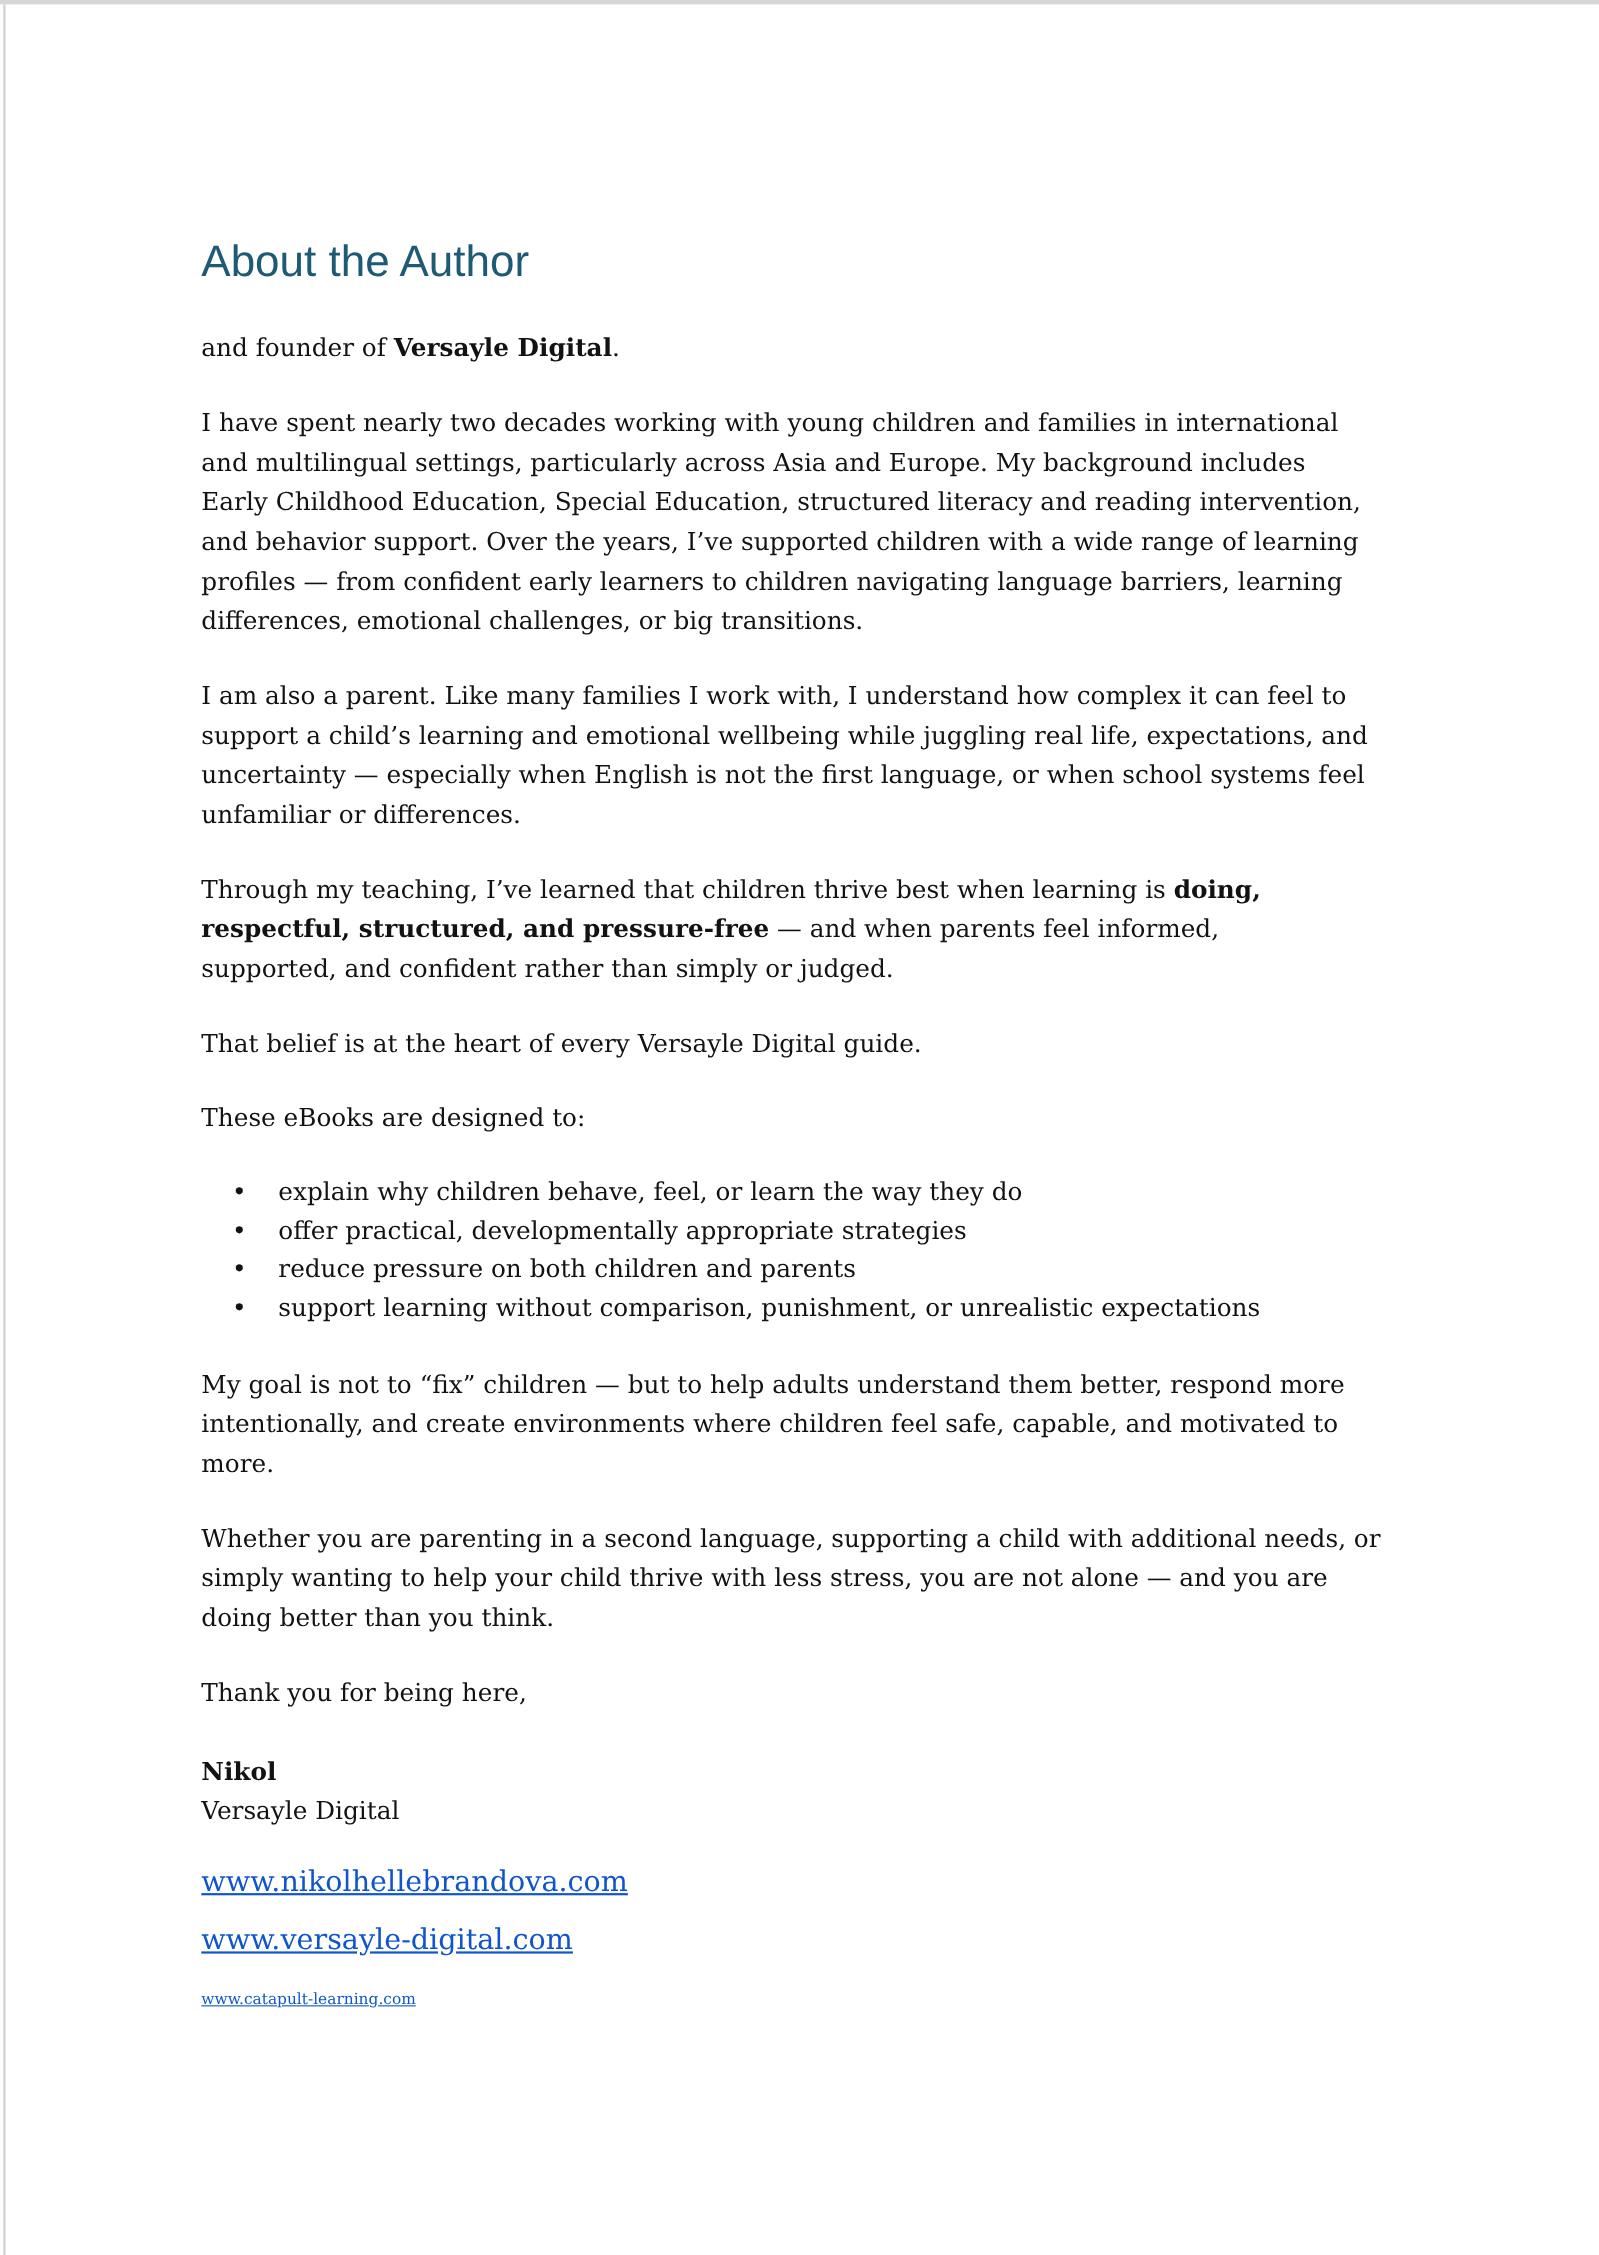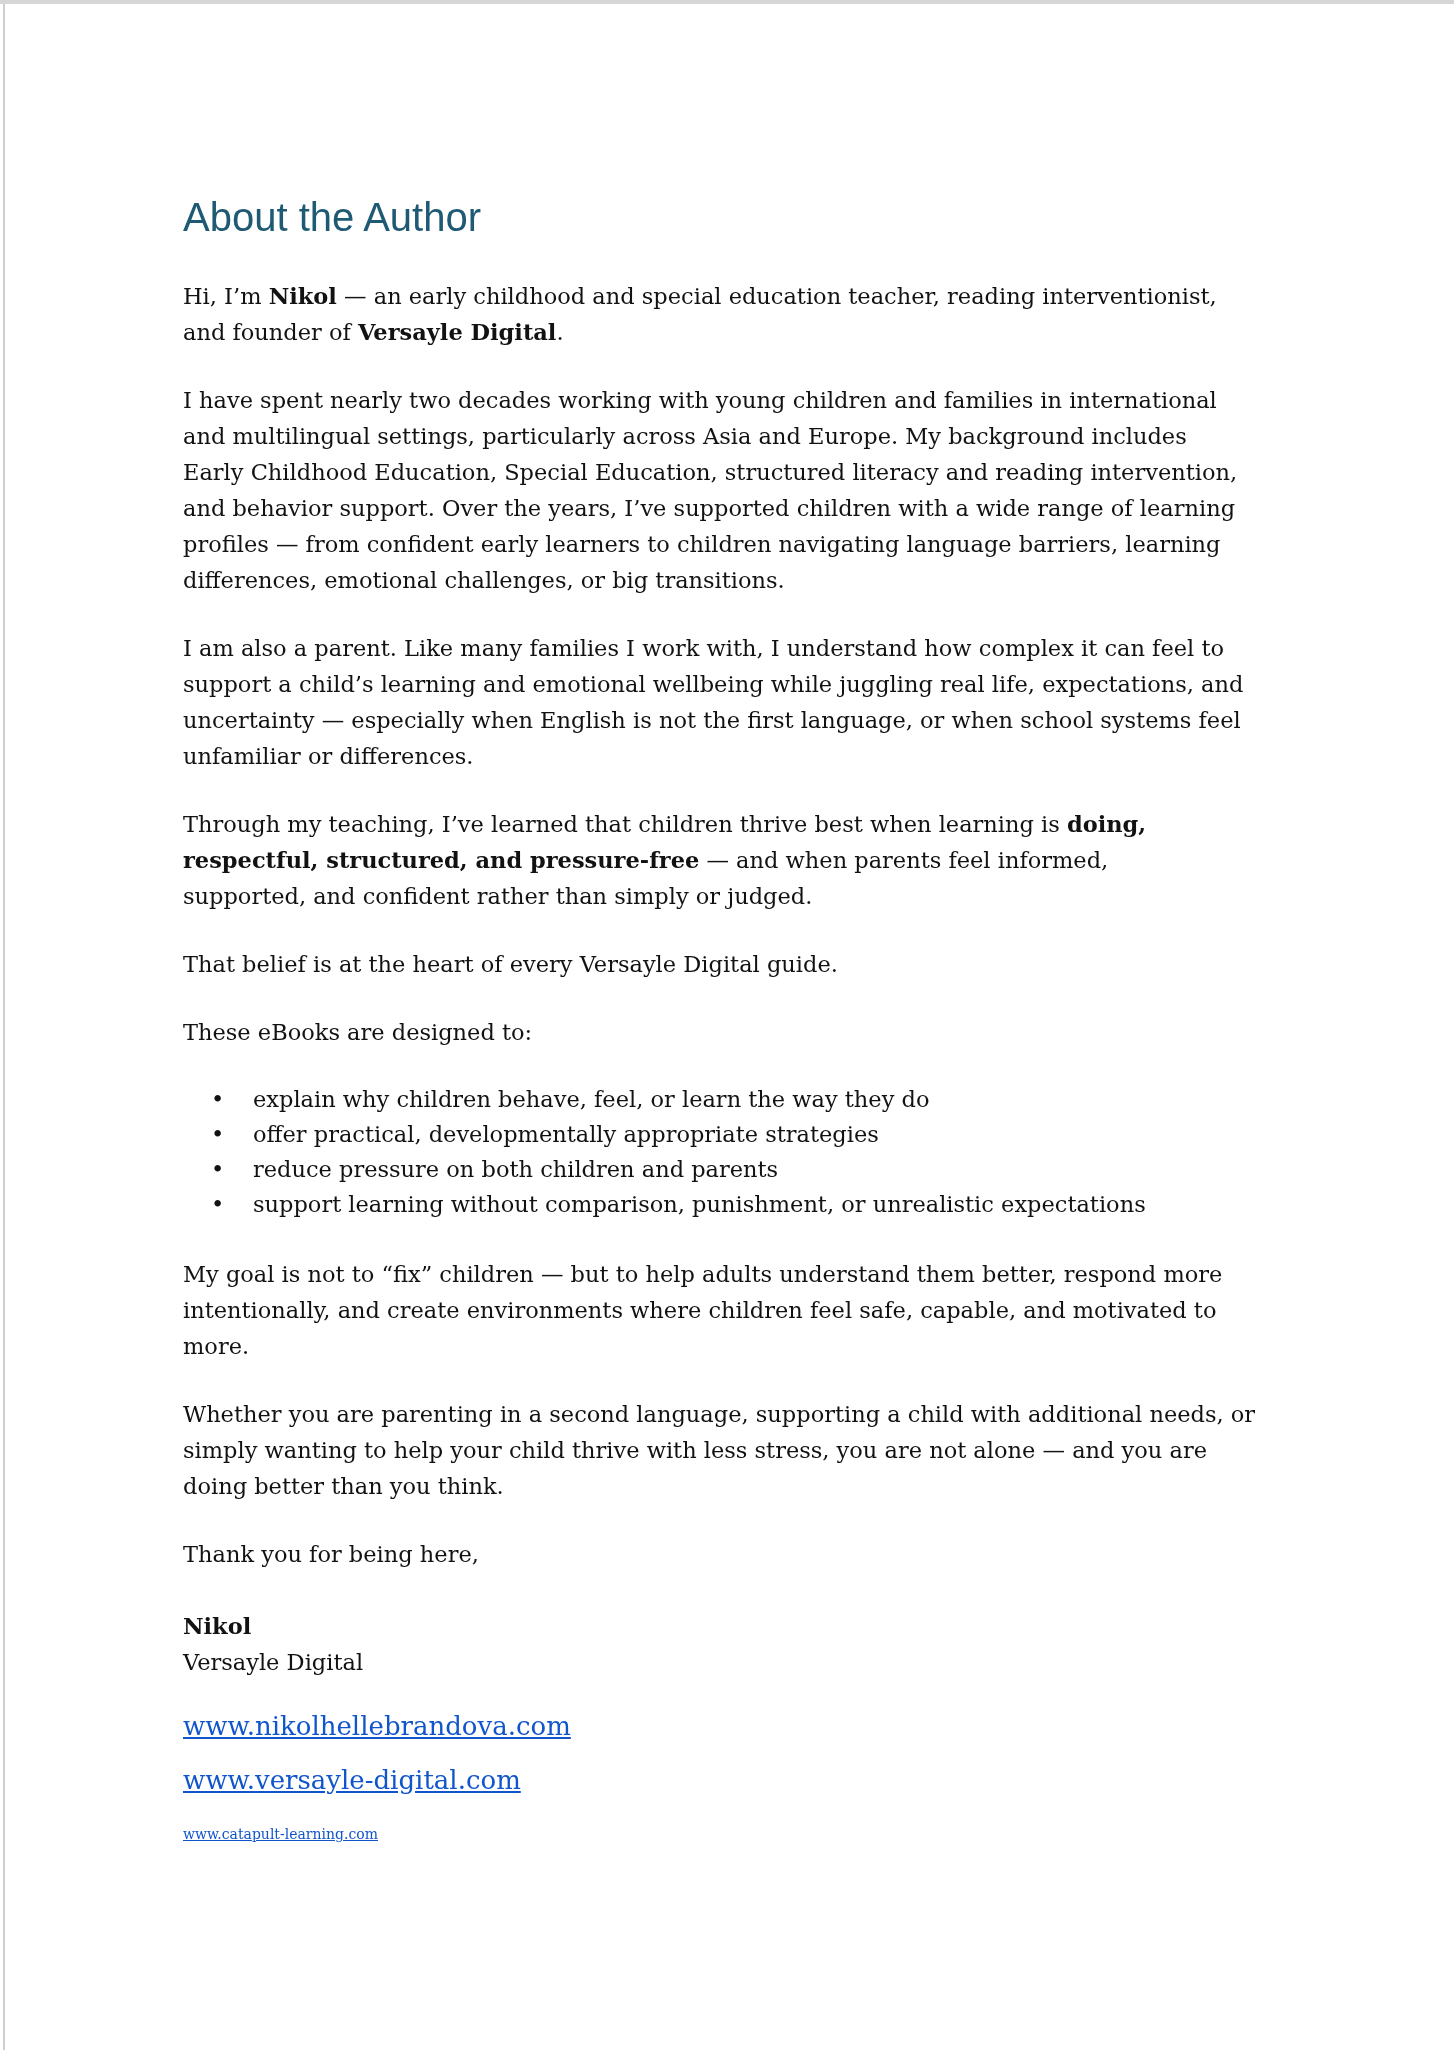--- a/index.html
+++ b/index.html
@@ -18,21 +18,21 @@
   }
   .page-edge-top {
     position: absolute; top: 0; left: 0; width: 1454px; height: 4px;
     background: #d6d6d6;
   }
   .page-edge-left {
     position: absolute; top: 4px; left: 3px; width: 2px; height: 2046px;
     background: #cfcfcf;
   }
   .content {
-    position: absolute; left: 183px; top: 193px; width: 1140px;
+    position: absolute; left: 183px; top: 214px; width: 1140px;
   }
   h1.doc-title {
     font-family: "Liberation Sans", sans-serif;
     font-weight: 400;
     font-size: 40px;
     line-height: 48px;
     color: var(--title-color);
     margin: 0 0 37px 0;
     white-space: nowrap;
   }
@@ -71,21 +71,20 @@
 </head>
 <body>
 
 <div class="page-edge-top"></div>
 <div class="page-edge-left"></div>
 
 <main class="content">
   <h1 class="doc-title">About the Author</h1>
   <div>
       <div class="p-block">
-        <div class="tline"><span>Hi, I’m </span><span class="b">Nikol</span><span> — an early childhood and special education teacher, reading interventionist,</span></div>
         <div class="tline"><span>and founder of </span><span class="b">Versayle Digital</span><span>.</span></div>
       </div>
       <div class="p-block">
         <div class="tline"><span>I have spent nearly two decades working with young children and families in international</span></div>
         <div class="tline"><span>and multilingual settings, particularly across Asia and Europe. My background includes</span></div>
         <div class="tline"><span>Early Childhood Education, Special Education, structured literacy and reading intervention,</span></div>
         <div class="tline"><span>and behavior support. Over the years, I’ve supported children with a wide range of learning</span></div>
         <div class="tline"><span>profiles — from confident early learners to children navigating language barriers, learning</span></div>
         <div class="tline"><span>differences, emotional challenges, or big transitions.</span></div>
       </div>

